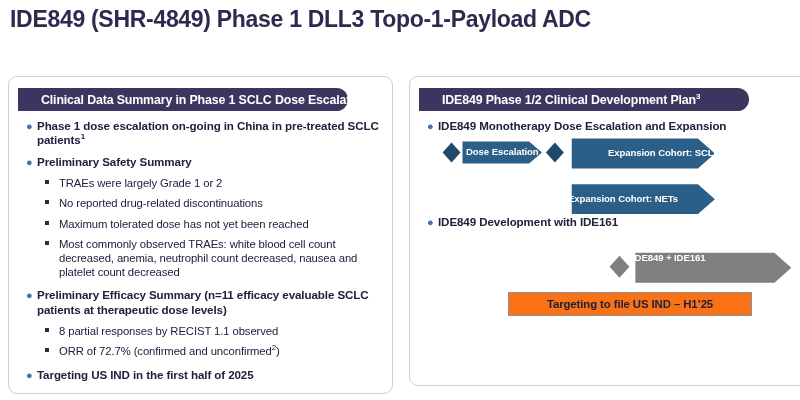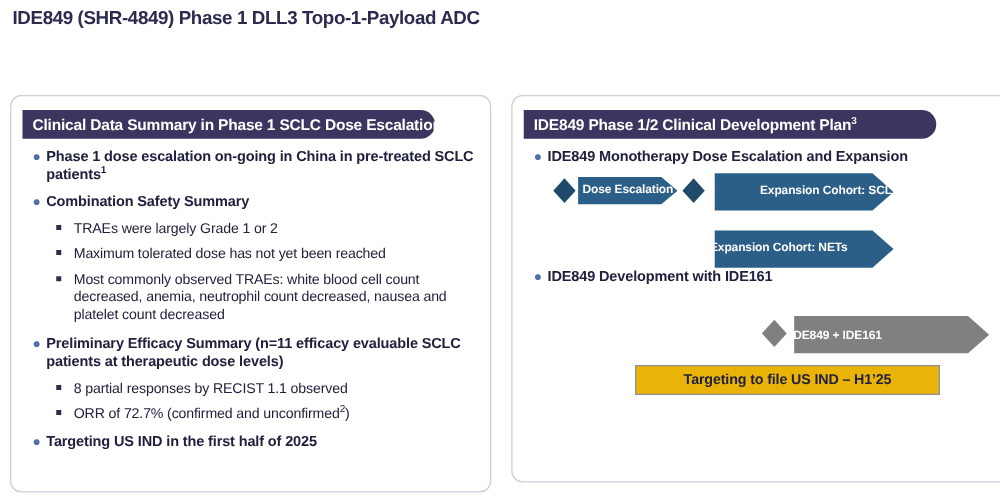--- a/index.html
+++ b/index.html
@@ -17,21 +17,21 @@
   }
 
   
   .title-block {
     position: absolute;
     left: 10px;
     top: 6px;
     width: 780px;
   }
   .deck-title {
-    font-size: 15px;
+    font-size: 23px;
     font-weight: bold;
     color: #2c2a4f;
     letter-spacing: -0.3px;
     line-height: 1.15;
     white-space: nowrap;
   }
   .deck-subtitle {
     font-size: 15.5px;
     font-style: italic;
     color: #3a3760;
@@ -64,21 +64,21 @@
 
   .panel-header {
     position: absolute;
     left: 9px;
     top: 11px;
     height: 23px;
     background: #3b3560;
     border-radius: 0 12px 12px 0;
     display: flex;
     align-items: center;
-    padding: 0 16px 0 8px;
+    padding: 0 16px 0 23px;
     box-sizing: border-box;
   }
   .panel-left .panel-header { width: 330px; }
   .panel-right .panel-header { width: 330px; }
   .panel-header-text {
     color: #ffffff;
     font-size: 12.4px;
     font-weight: bold;
     letter-spacing: -0.15px;
     white-space: nowrap;
@@ -174,21 +174,21 @@
     z-index: 2;
     color: #ffffff;
     font-size: 9.6px;
     font-weight: bold;
     letter-spacing: -0.1px;
     white-space: nowrap;
   }
 
   .ind-box {
     position: absolute;
-    background: #eab308;
+    background: #f97316;
     border: 1px solid #8e8e9e;
     display: flex;
     align-items: center;
     justify-content: center;
     box-sizing: border-box;
   }
   .ind-box-text {
     font-size: 11.4px;
     font-weight: bold;
     color: #20203f;
@@ -210,28 +210,34 @@
 
   <div class="bullets">
 
     <div class="bullet-row bullet-l1">
       <span class="bullet-mark">●</span>
       <span class="bullet-text"><span>Phase 1 dose escalation on-going in China in pre-treated SCLC patients</span><span class="sup">1</span></span>
     </div>
 
     <div class="bullet-row bullet-l1">
       <span class="bullet-mark">●</span>
-      <span class="bullet-text">Combination Safety Summary</span>
+      <span class="bullet-text">Preliminary Safety Summary</span>
     </div>
     <div class="sub-list">
       <div class="bullet-row bullet-l2">
         <span class="bullet-mark">
             <i class="sq"></i>
           </span>
         <span class="bullet-text">TRAEs were largely Grade 1 or 2</span>
+      </div>
+      <div class="bullet-row bullet-l2">
+        <span class="bullet-mark">
+            <i class="sq"></i>
+          </span>
+        <span class="bullet-text">No reported drug-related discontinuations</span>
       </div>
       <div class="bullet-row bullet-l2">
         <span class="bullet-mark">
             <i class="sq"></i>
           </span>
         <span class="bullet-text">Maximum tolerated dose has not yet been reached</span>
       </div>
       <div class="bullet-row bullet-l2">
         <span class="bullet-mark">
             <i class="sq"></i>
@@ -305,20 +311,20 @@
 
   <div class="chip" style="left:56px; top:69px;">
     <span class="arrow-label">Dose Escalation</span>
   </div>
   <div class="chip" style="left:158px; top:70px;padding-left:40px;">
     <span class="arrow-label">Expansion Cohort: SCLC</span>
   </div>
   <div class="chip" style="left:158px; top:116px;">
     <span class="arrow-label">Expansion Cohort:  NETs</span>
   </div>
-  <div class="chip" style="left:222px; top:186px;align-items:flex-end;">
+  <div class="chip" style="left:222px; top:175px;align-items:flex-end;">
     <span class="arrow-label">IDE849 + IDE161</span>
   </div>
 
   <div class="ind-box" style="left:98px; top:215px; width:244px; height:24px;">
     <span class="ind-box-text">Targeting to file US IND – H1’25</span>
   </div>
 </div>
 
 </body></html>

